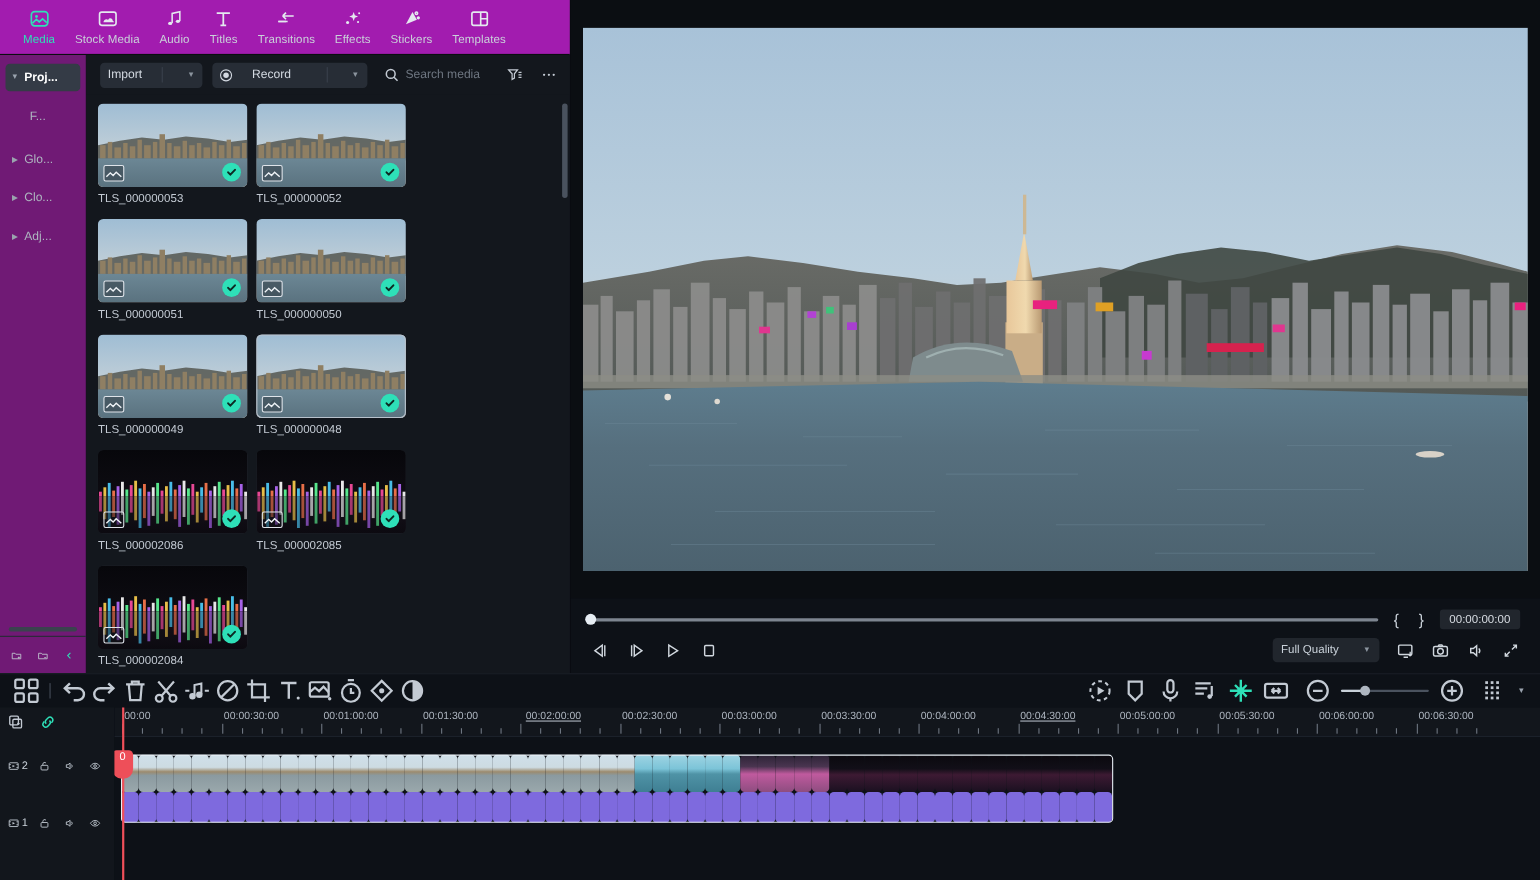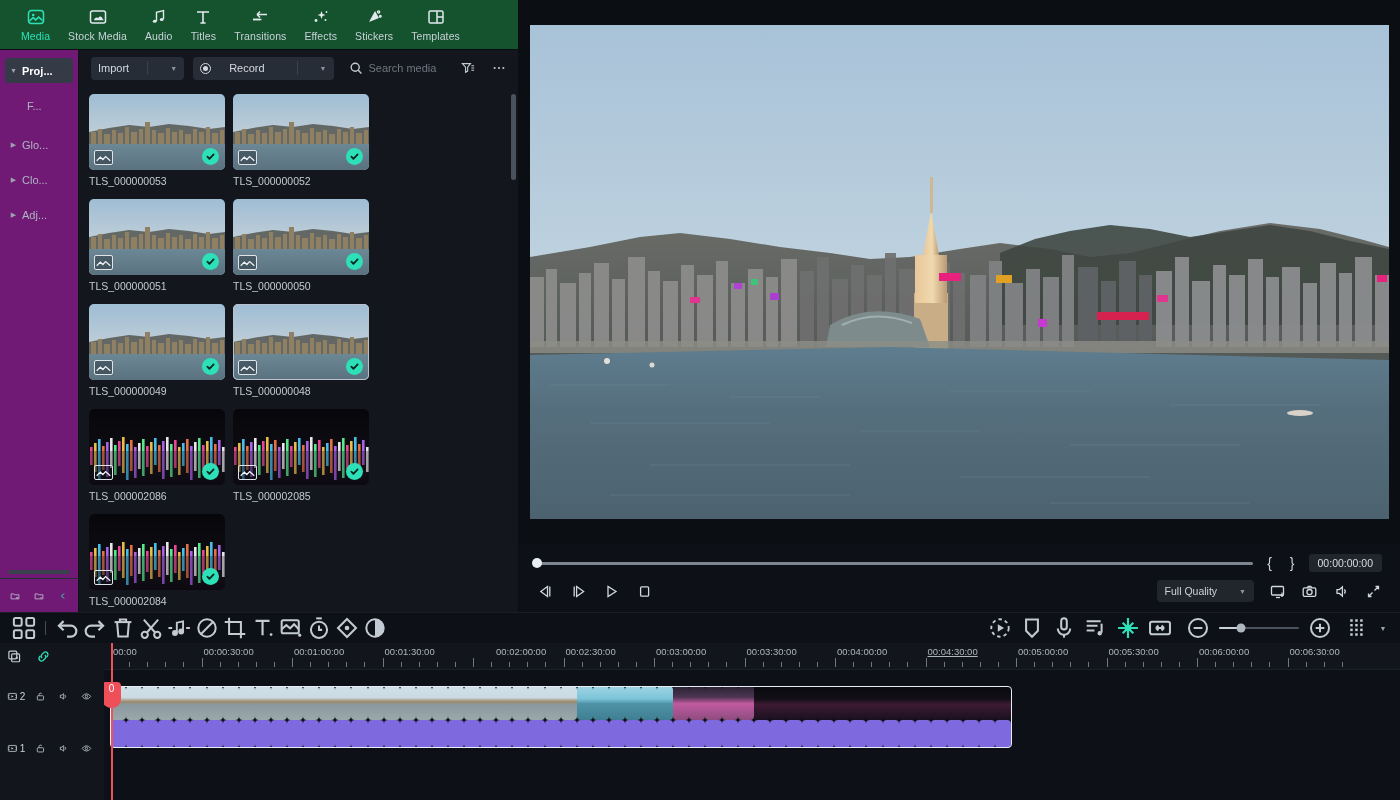--- a/index.html
+++ b/index.html
@@ -12,21 +12,21 @@
     -webkit-font-smoothing: antialiased;
   }
   .app { width: 1400px; height: 800px; display: flex; flex-direction: column; }
 
   
   .top { height: 612px; display: flex; background: #13171d; }
 
   
   .leftpane { width: 519px; height: 612px; display: flex; flex-direction: column; background: #13171d; border-right: 1px solid #0a0d11; }
 
-  .tabbar { height: 50px; background: #14532d; display: flex; align-items: center; padding-left: 12px; gap: 0; border-bottom: 1px solid #0a0d11; }
+  .tabbar { height: 50px; background: #a21caf; display: flex; align-items: center; padding-left: 12px; gap: 0; border-bottom: 1px solid #0a0d11; }
   .tab { display: flex; flex-direction: column; align-items: center; justify-content: center; gap: 3px; padding: 2px 9px; cursor: pointer; min-width: 44px; }
   .tab .ticon { width: 20px; height: 20px; display: flex; align-items: center; justify-content: center; color: #e4e9ef; }
   .tab .tlabel { font-size: 10.5px; color: #c9d1d9; white-space: nowrap; letter-spacing: .1px; }
   .tab.active .ticon { color: #2ee0b8; }
   .tab.active .tlabel { color: #2ee0b8; }
 
   .belowtabs { flex: 1; display: flex; min-height: 0; }
 
   
   .treepane { width: 79px; background: #701a75; display: flex; flex-direction: column; border-right: 1px solid #0f1319; }
@@ -1389,21 +1389,21 @@
           </span>
         </div>
       </div>
 
       <div class="tracksarea">
         <div class="ruler" id="ruler">
             <div class="rlabel" style="left: 9px;">00:00</div>
             <div class="rlabel" style="left: 99.5px;">00:00:30:00</div>
             <div class="rlabel" style="left: 190px;">00:01:00:00</div>
             <div class="rlabel" style="left: 280.5px;">00:01:30:00</div>
-            <div class="rlabel" style="left: 392px;">00:02:00:00</div>
+            <div class="rlabel" style="left: 374px; text-decoration: underline;">00:02:00:00</div>
             <div class="rlabel" style="left: 461.5px;">00:02:30:00</div>
             <div class="rlabel" style="left: 552px;">00:03:00:00</div>
             <div class="rlabel" style="left: 642.5px;">00:03:30:00</div>
             <div class="rlabel" style="left: 733px;">00:04:00:00</div>
             <div class="rlabel" style="left: 823.5px; text-decoration: underline;">00:04:30:00</div>
             <div class="rlabel" style="left: 914px;">00:05:00:00</div>
             <div class="rlabel" style="left: 1004.5px;">00:05:30:00</div>
             <div class="rlabel" style="left: 1095px;">00:06:00:00</div>
             <div class="rlabel" style="left: 1185.5px;">00:06:30:00</div>
             <div class="rtick" style="left: 7px; height: 9px;"></div>

